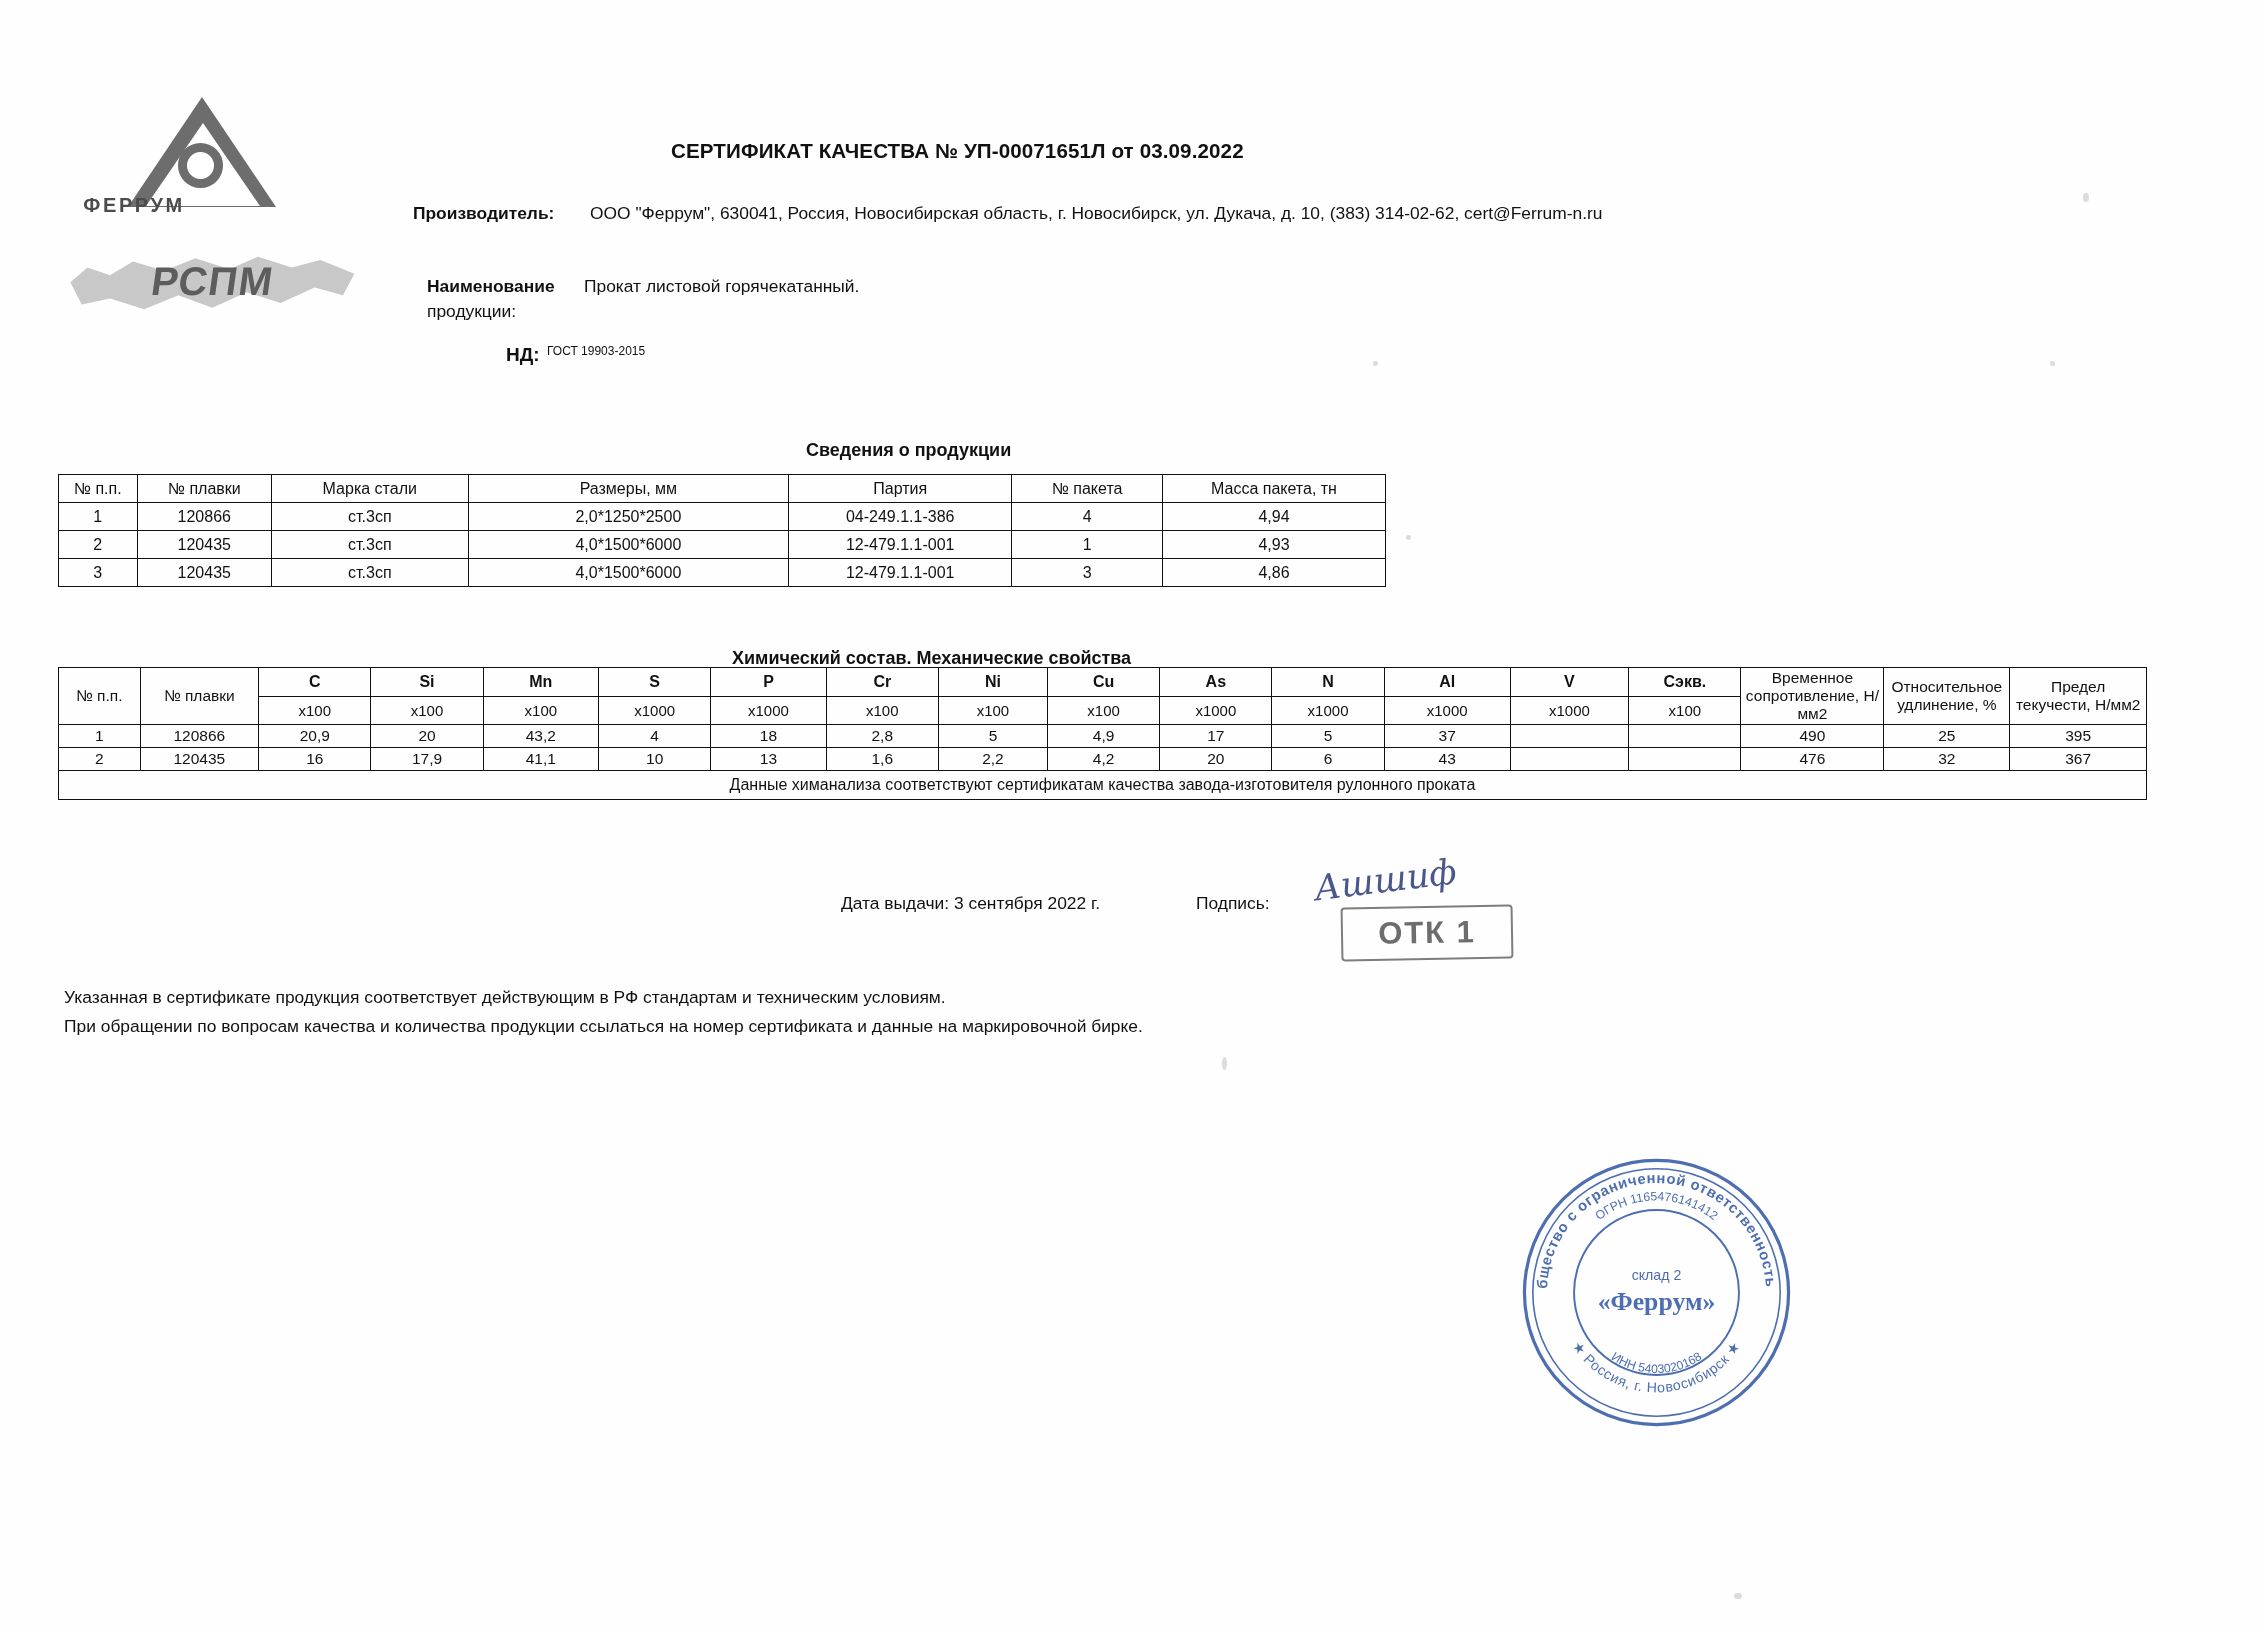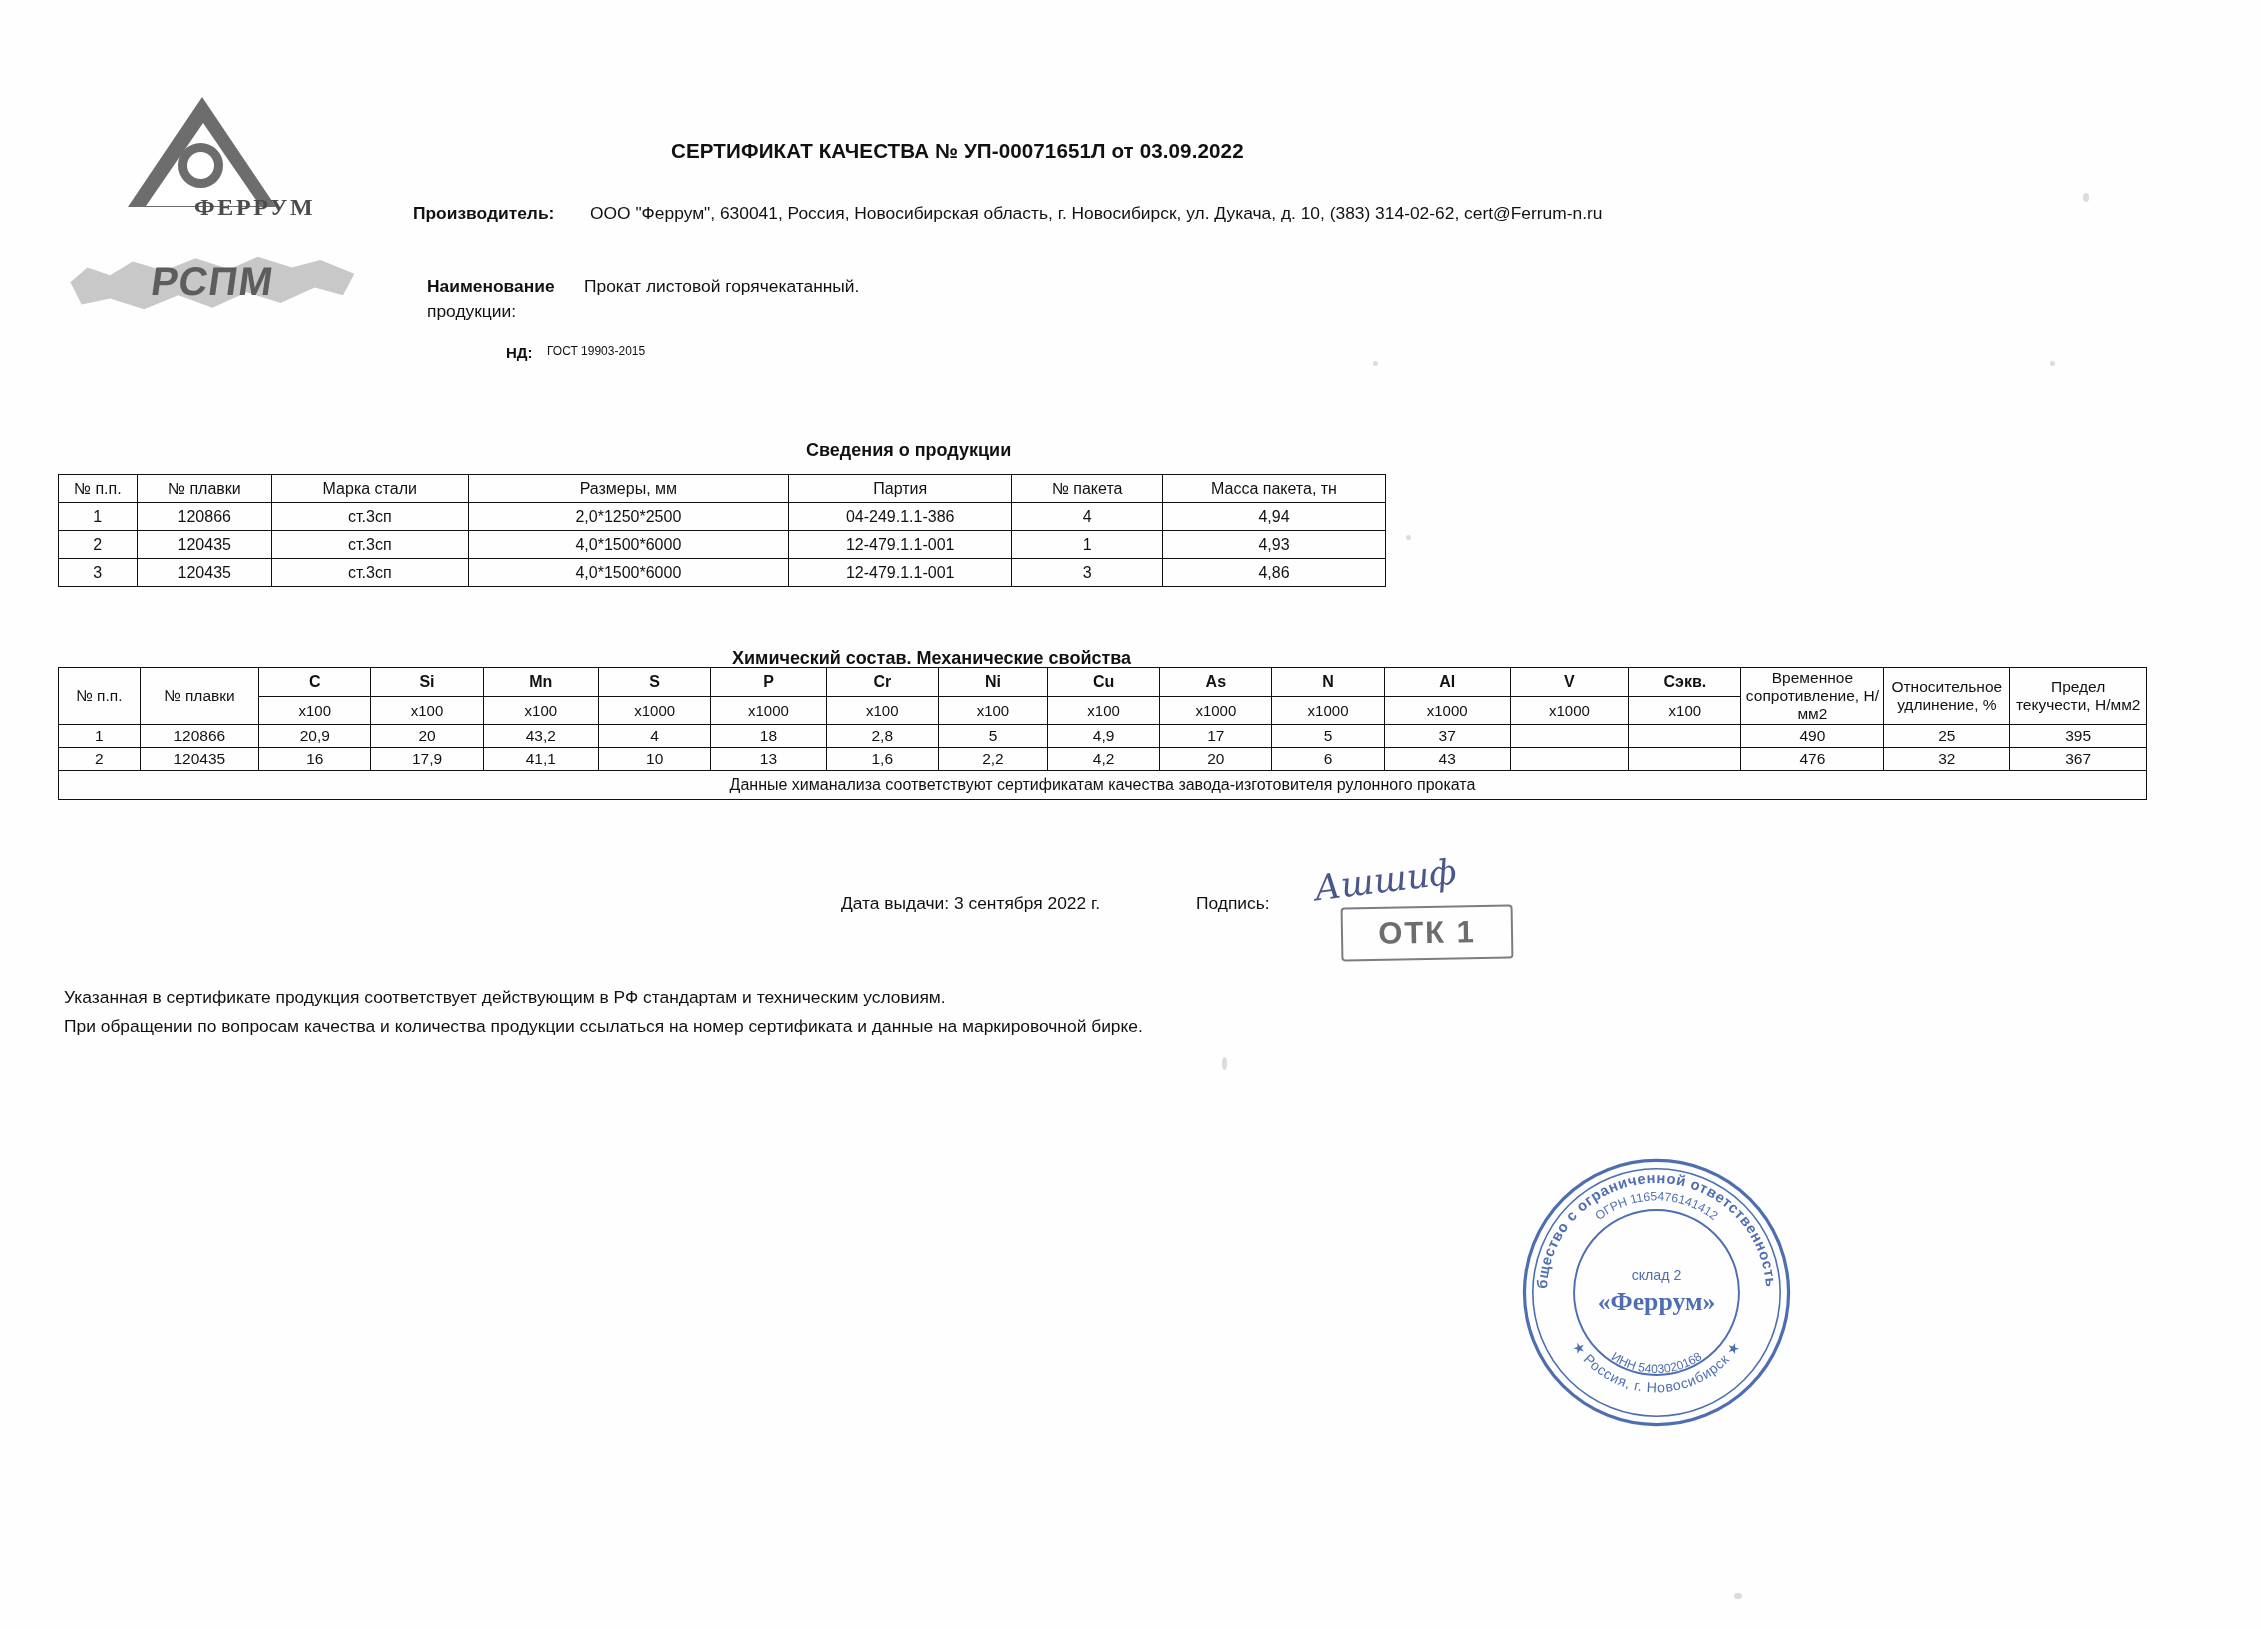--- a/index.html
+++ b/index.html
@@ -63,26 +63,26 @@
     height: 45px;
     border: 9.7px solid #6d6d6d;
     border-radius: 50%;
     box-sizing: border-box;
   }
   .logo-ferrum .word {
     position: absolute;
     left: 0;
     top: 97px;
     width: 232px;
-    text-align: right;
-    font-size: 24px;
+    text-align: left;
+    font-size: 20px;
     font-weight: bold;
     letter-spacing: 2.6px;
     color: #4c4c4c;
-    font-family: Liberation Serif, serif;
+    font-family: Liberation Sans, sans-serif;
   }
   .logo-rspm {
     position: relative;
     width: 303px;
     height: 97px;
     margin-top: 6.4px;
   }
   .logo-rspm .map {
     position: absolute;
     left: 6.4px;
@@ -128,21 +128,21 @@
     font-size: 17.4px;
   }
 
   .manuf-label { left: 413px; top: 203px; font-weight: bold; font-size: 17.4px;}
   .manuf-value { left: 590px; top: 203px; font-size: 17.4px;}
 
   .name-label1 { left: 427px; top: 276px; font-weight: bold; font-size: 17.4px;}
   .name-label2 { left: 427px; top: 301px; font-weight: normal; font-size: 17.4px;}
   .name-value  { left: 584px; top: 276px; font-size: 17.4px;}
 
-  .nd-label { left: 506px; top: 344px; font-weight: bold; font-size: 15px; text-align: center;}
+  .nd-label { left: 506px; top: 344px; font-weight: bold; font-size: 19px; text-align: center;}
   .nd-value { left: 547px; top: 344px; font-size: 12px;}
 
   .sect-title-1 {
     position: absolute;
     left: 806px; top: 440px;
     font-size: 18px; font-weight: bold;
   }
   .sect-title-2 {
     position: absolute;
     left: 732px; top: 648px;

